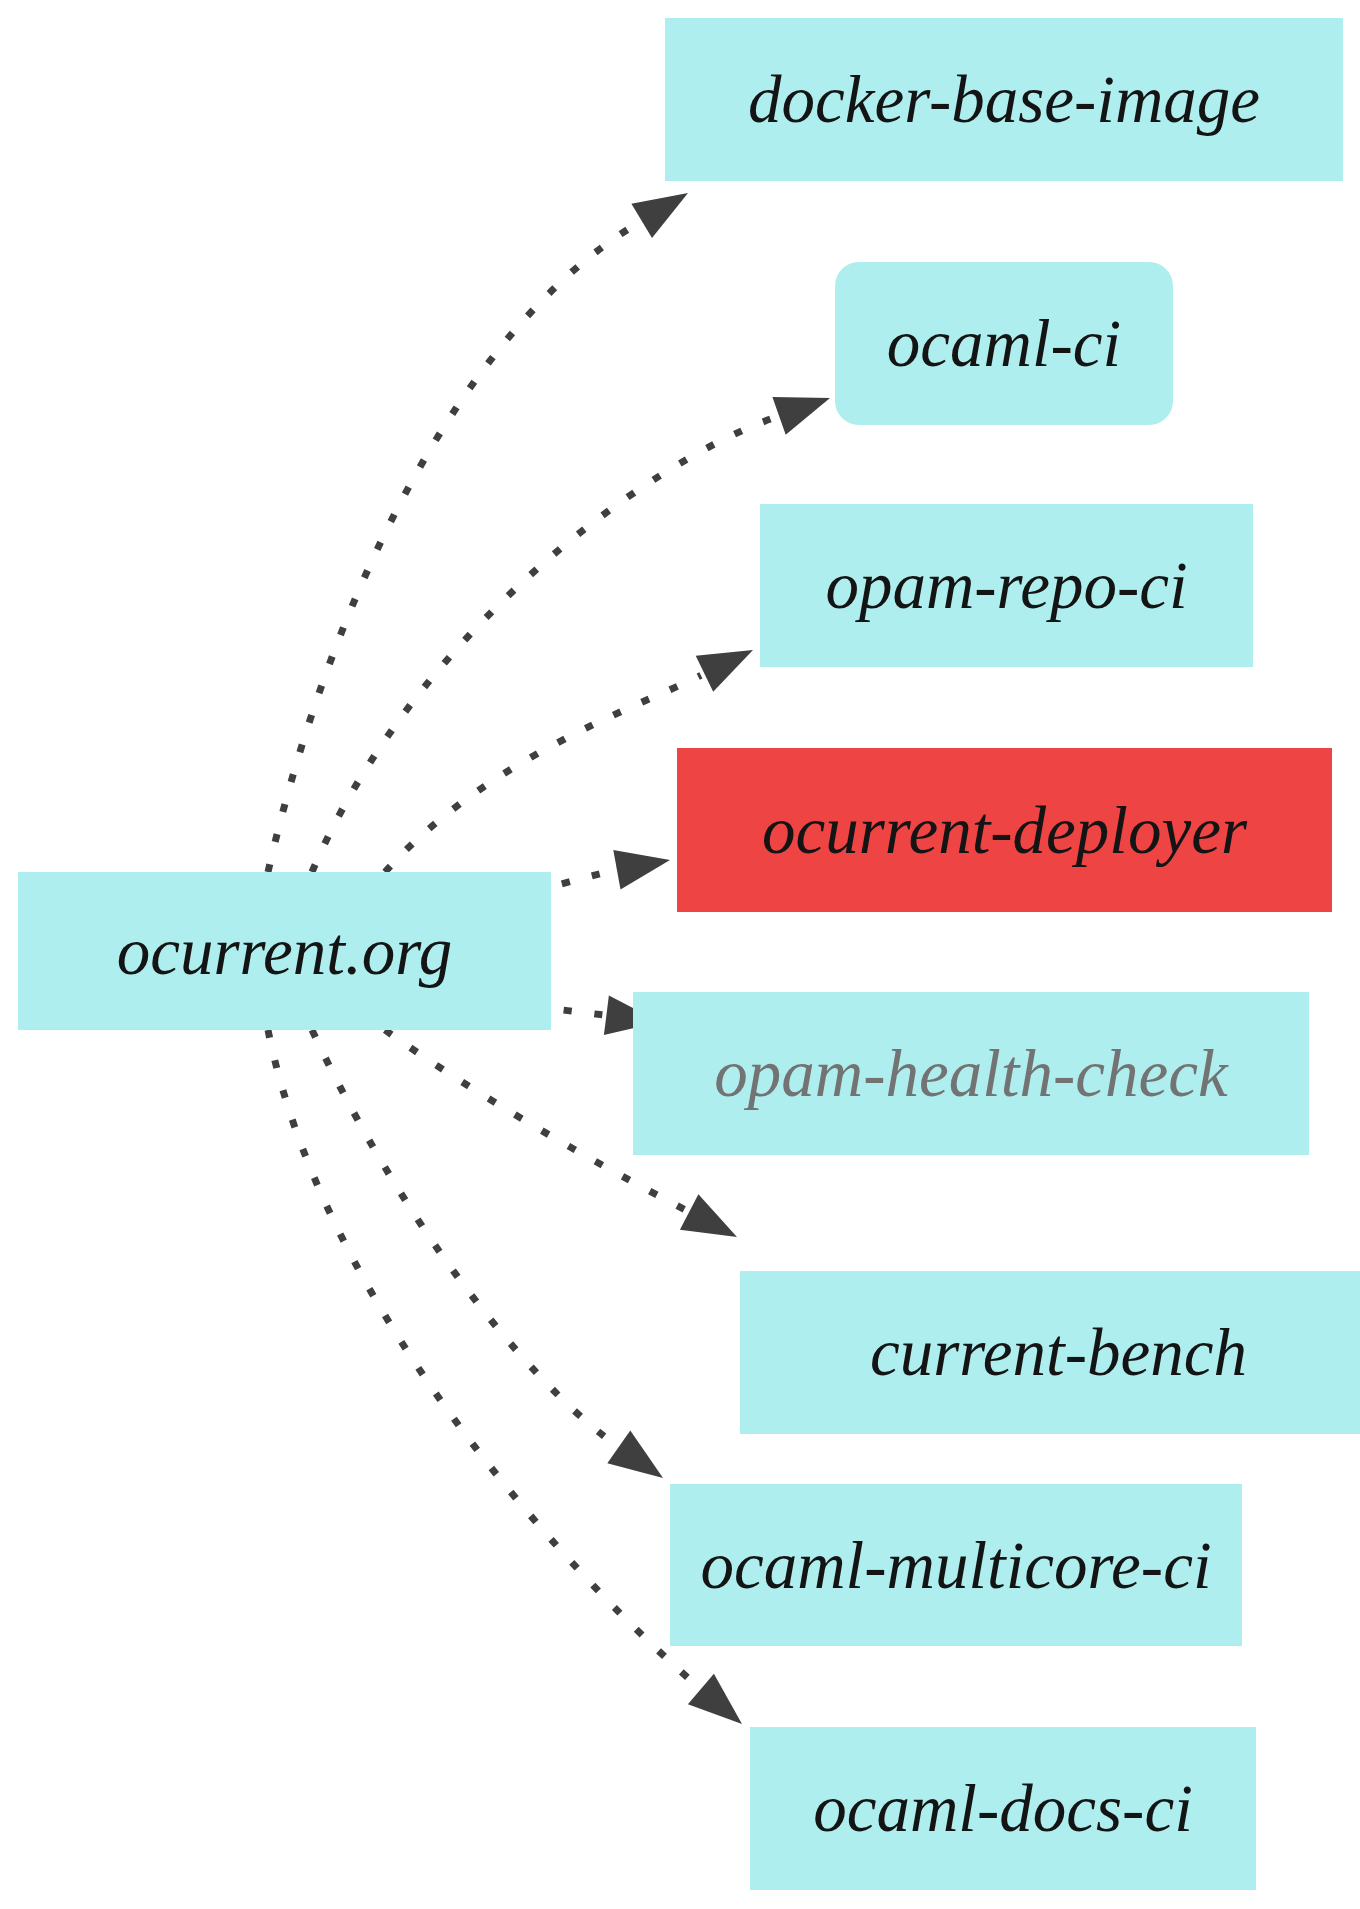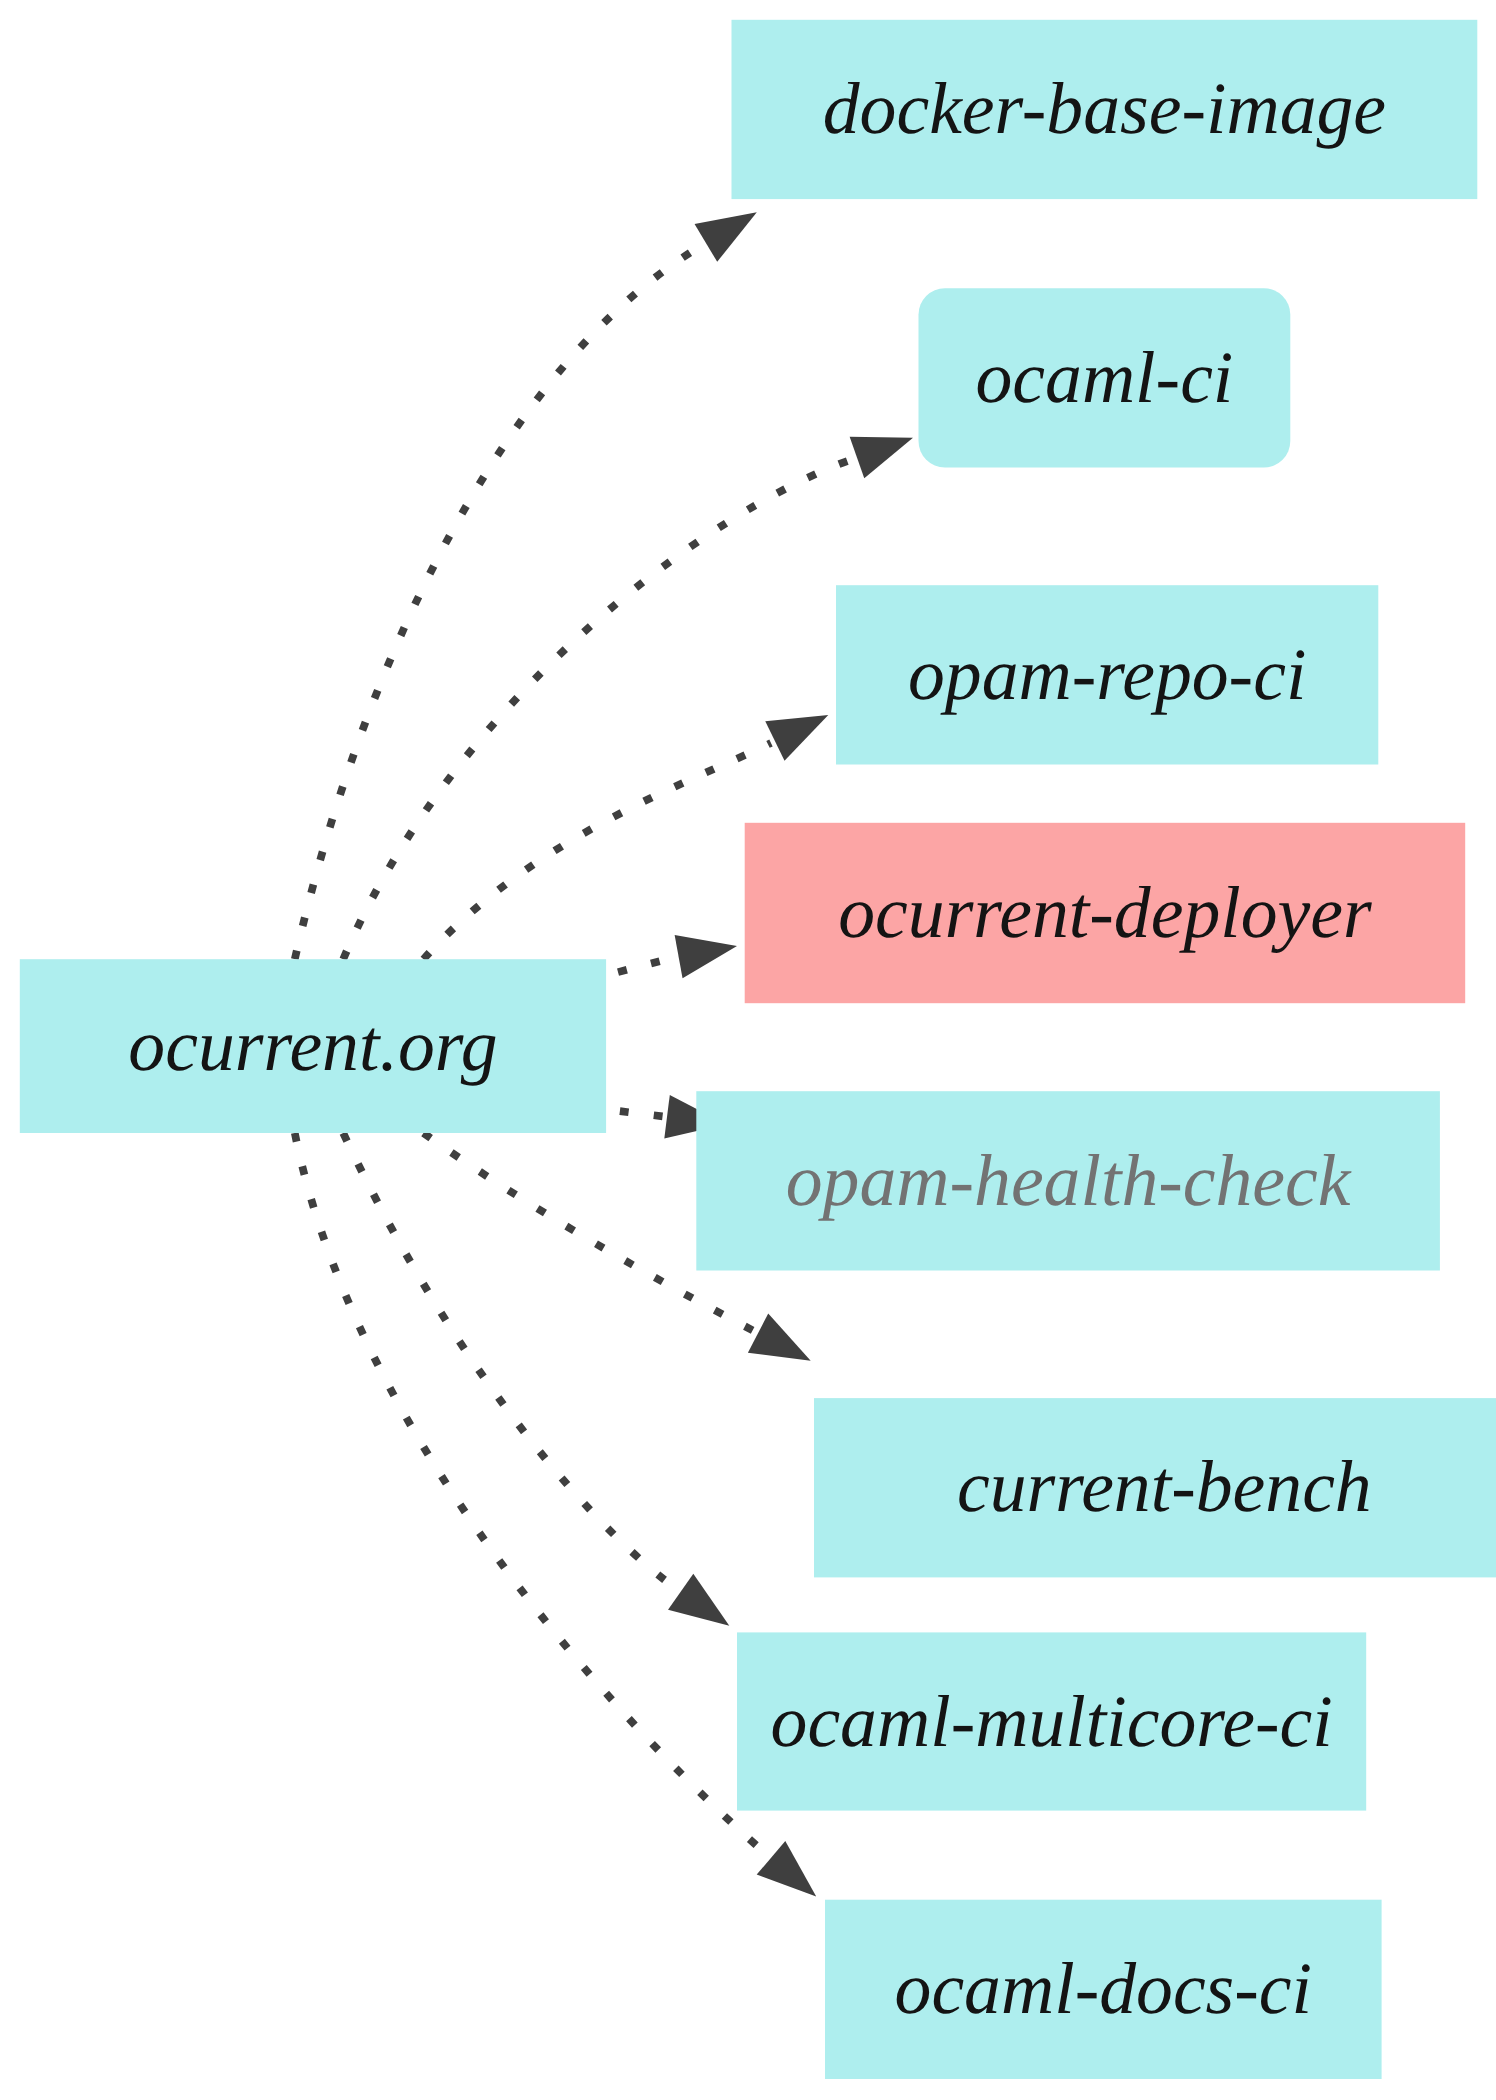--- a/index.html
+++ b/index.html
@@ -52,24 +52,24 @@
   <div class="node" style="left: 18px; top: 872px; width: 533px; height: 158px; background: rgb(174, 238, 238); color: rgb(20, 20, 20);">
     <span>ocurrent.org</span>
   </div>
 
   <div class="node" style="left: 665px; top: 18px; width: 678px; height: 163px; background: rgb(174, 238, 238); color: rgb(20, 20, 20);">
     <span>docker-base-image</span>
   </div>
   <div class="node" style="left: 835px; top: 262px; width: 338px; height: 163px; background: rgb(174, 238, 238); color: rgb(20, 20, 20); border-radius: 24px;">
     <span>ocaml-ci</span>
   </div>
-  <div class="node" style="left: 760px; top: 504px; width: 493px; height: 163px; background: rgb(174, 238, 238); color: rgb(20, 20, 20); margin-top: 28px;">
+  <div class="node" style="left: 760px; top: 504px; width: 493px; height: 163px; background: rgb(174, 238, 238); color: rgb(20, 20, 20);">
     <span>opam-repo-ci</span>
   </div>
-  <div class="node" style="left: 677px; top: 748px; width: 655px; height: 164px; background: #fca5a5; color: rgb(20, 20, 20);">
+  <div class="node" style="left: 677px; top: 748px; width: 655px; height: 164px; background: #ef4444; color: rgb(20, 20, 20);">
     <span>ocurrent-deployer</span>
   </div>
   <div class="node" style="left: 633px; top: 992px; width: 676px; height: 163px; background: rgb(174, 238, 238); color: #737373;">
     <span>opam-health-check</span>
   </div>
   <div class="node" style="left: 740px; top: 1239px; width: 637px; height: 163px; background: rgb(174, 238, 238); color: rgb(20, 20, 20); margin-top: 32px;">
     <span>current-bench</span>
   </div>
   <div class="node" style="left: 670px; top: 1484px; width: 572px; height: 162px; background: rgb(174, 238, 238); color: rgb(20, 20, 20);">
     <span>ocaml-multicore-ci</span>

